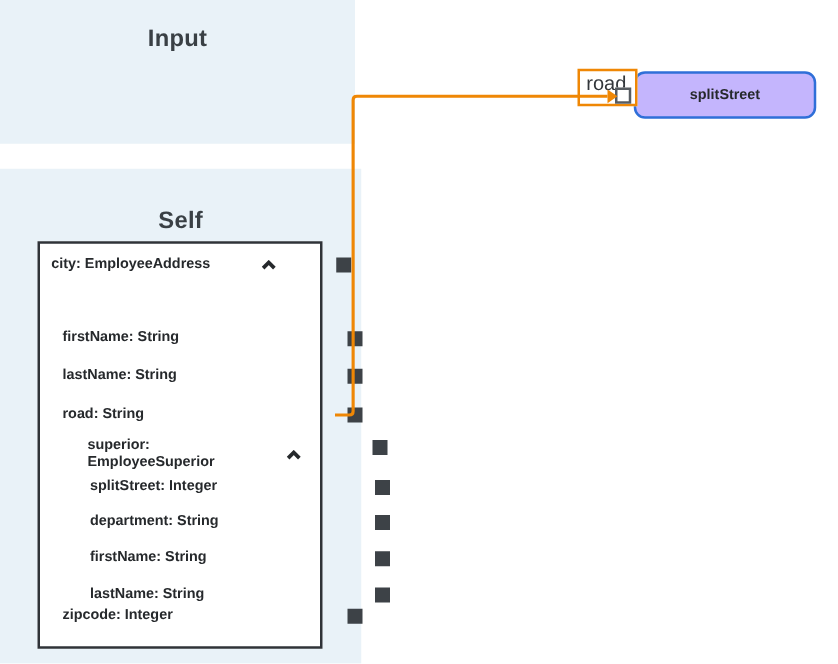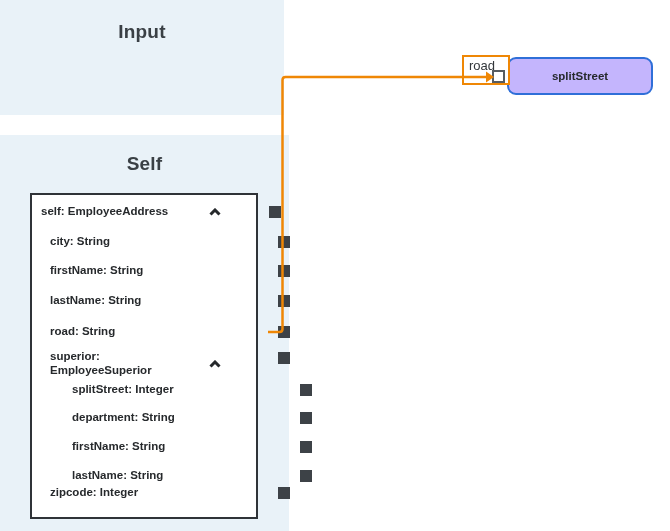--- a/index.html
+++ b/index.html
@@ -9,37 +9,37 @@
     -webkit-font-smoothing:antialiased;
   }
   .panel{position:absolute;background:var(--panel-blue,#e9f2f8);}
   .panel-input{left:0;top:0;width:284px;height:115px;}
   .panel-self{left:0;top:135px;width:289px;height:396px;}
   .panel-title{
     text-align:center;font-weight:bold;font-size:19px;letter-spacing:.2px;
     color:#3a4045;
   }
   .panel-input .panel-title{padding-top:21px;}
-  .panel-self .panel-title{padding-top:18px;}
+  .panel-self .panel-title{padding-top:31px;}
 
   .tree-box{
     position:absolute;left:30px;top:193px;width:228px;height:326px;
     background:#ffffff;border:2px solid var(--tree-border,#2f3338);
     box-sizing:border-box;
   }
   .tree-row{position:absolute;left:0;width:100%;height:24px;display:flex;align-items:center;}
   .tree-label{
     font-size:11.5px;font-weight:bold;color:var(--text,#26292c);
     line-height:1.2;max-width:148px;
   }
   .lvl0{padding-left:9px;}
   .lvl1{padding-left:18px;}
   .lvl2{padding-left:40px;}
   .r0{top:5px;}  .r1{top:35px;}  .r2{top:64px;}  .r3{top:94px;}  .r4{top:125px;}
-  .r5{top:149px;height:40px;}
+  .r5{top:149px;height:40px;margin-left:20px;}
   .r6{top:183px;} .r7{top:211px;} .r8{top:240px;} .r9{top:269px;} .r10{top:286px;}
   .chevron{
     position:absolute;left:176px;top:50%;margin-top:-5px;width:14px;height:10px;
     color:var(--text,#26292c);display:flex;align-items:center;justify-content:center;
   }
   .port{
     position:absolute;right:-16px;top:50%;margin-top:-6px;
     width:12px;height:12px;background:var(--port-fill,#3d4247);
   }
   .r5 .port{top:8px;margin-top:0;}
@@ -54,21 +54,21 @@
     border-radius:9px;box-sizing:border-box;z-index:4;
     display:flex;align-items:center;justify-content:center;
     font-size:11.5px;font-weight:bold;color:var(--text,#26292c);
   }
   .port-frame{
     position:absolute;left:462px;top:55px;width:48px;height:30px;
     background:#ffffff;border:2px solid var(--accent-orange,#ef8705);
     box-sizing:border-box;z-index:5;
   }
   .port-frame-label{
-    display:block;padding:2px 0 0 5px;font-size:13px;font-weight:normal;
+    display:block;padding:2px 0 0 5px;font-size:16px;font-weight:normal;
     color:#33373b;line-height:1.1;
   }
   .fn-port{
     position:absolute;left:492px;top:70px;width:13px;height:13px;
     background:#ffffff;border:2px solid #575c61;box-sizing:border-box;z-index:6;
   }
 </style>
 </head>
 <body>
 
@@ -78,33 +78,29 @@
     <div class="panel-title">Input</div>
   </div>
 
   <div class="panel panel-self">
     <div class="panel-title">Self</div>
   </div>
 
   <div class="tree-box">
 
     <div class="tree-row r0 lvl0">
-      <span class="tree-label">self: EmployeeAddress</span>
+      <span class="tree-label">city: EmployeeAddress</span>
       <span class="chevron">
         <svg width="12" height="8" viewBox="0 0 12 8">
             <polyline points="1.5,6.5 6,2 10.5,6.5" stroke="currentColor" stroke-width="3" fill="none"></polyline>
           </svg>
       </span>
       <span class="port"></span>
     </div>
 
-    <div class="tree-row r1 lvl1">
-      <span class="tree-label">city: String</span>
-      <span class="port"></span>
-    </div>
 
     <div class="tree-row r2 lvl1">
       <span class="tree-label">firstName: String</span>
       <span class="port"></span>
     </div>
 
     <div class="tree-row r3 lvl1">
       <span class="tree-label">lastName: String</span>
       <span class="port"></span>
     </div>

